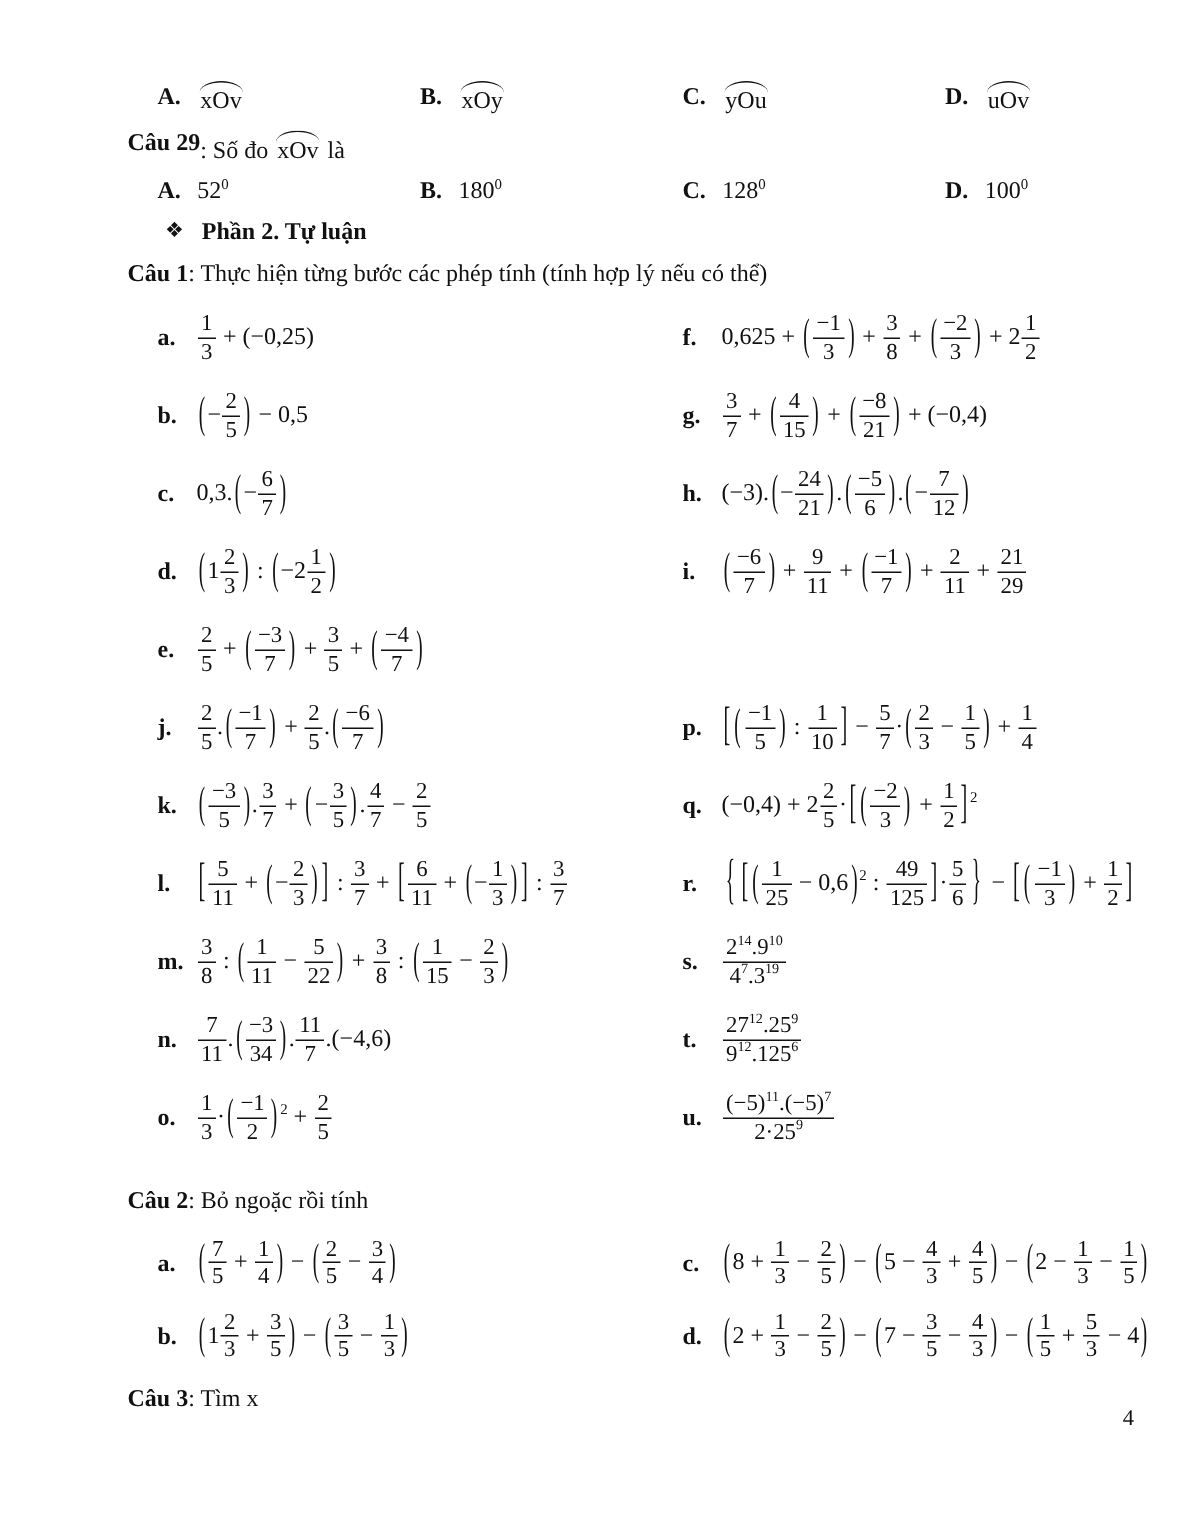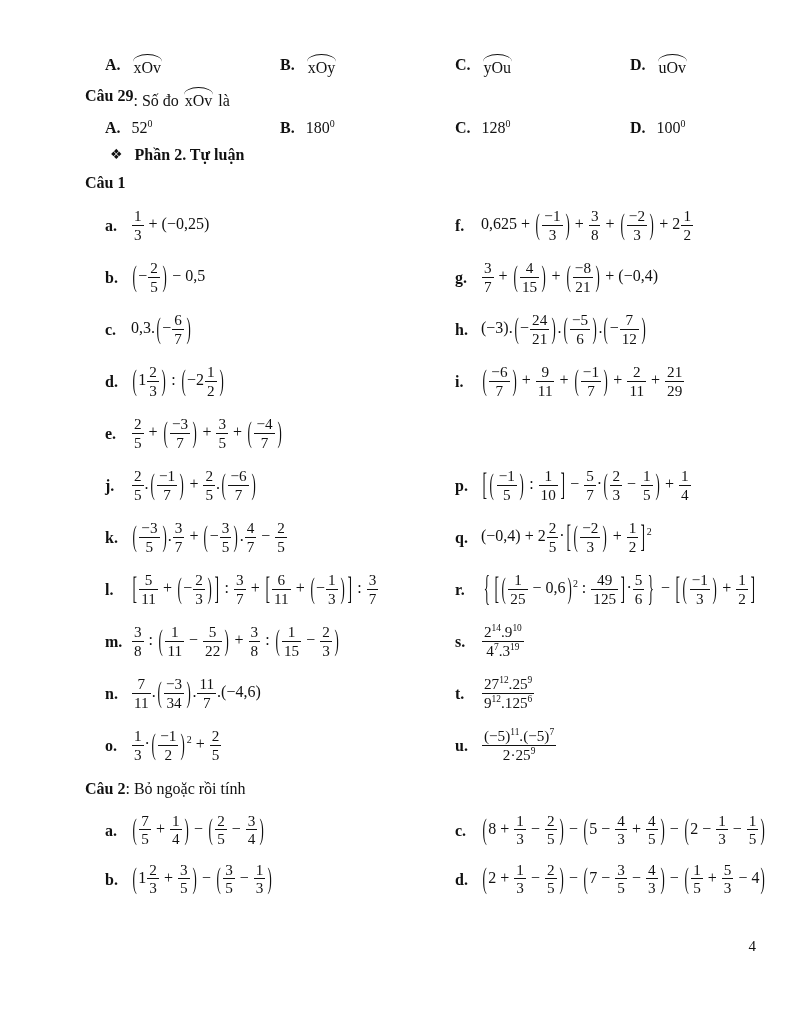--- a/index.html
+++ b/index.html
@@ -86,20 +86,21 @@
       </div>
     </div>
 
   <div class="part2">
     <span class="bullet">❖</span>
     <span class="b">Phần 2. Tự luận</span>
   </div>
 
   <div class="heading">
     <span class="b">Câu 1</span>
+      <span>: Thực hiện từng bước các phép tính (tính hợp lý nếu có thể)</span>
   </div>
 
   <div class="two-col">
       <div class="item">
         <span class="item-key">a.</span>
         <span class="item-math"><span class="frac"><span class="num">1</span><span class="den">3</span></span> + (−0,25)</span>
       </div>
       <div class="item">
         <span class="item-key">f.</span>
         <span class="item-math">0,625 + <span class="tall tp">(</span><span class="frac"><span class="num">−1</span><span class="den">3</span></span><span class="tall tp">)</span> + <span class="frac"><span class="num">3</span><span class="den">8</span></span> + <span class="tall tp">(</span><span class="frac"><span class="num">−2</span><span class="den">3</span></span><span class="tall tp">)</span> + 2<span class="frac"><span class="num">1</span><span class="den">2</span></span></span>
@@ -176,21 +177,21 @@
       <div class="item">
         <span class="item-key">o.</span>
         <span class="item-math"><span class="frac"><span class="num">1</span><span class="den">3</span></span>·<span class="tall tp">(</span><span class="frac"><span class="num">−1</span><span class="den">2</span></span><span class="tall tp">)</span><sup>2</sup> + <span class="frac"><span class="num">2</span><span class="den">5</span></span></span>
       </div>
       <div class="item">
         <span class="item-key">u.</span>
         <span class="item-math"><span class="frac"><span class="num">(−5)<sup>11</sup>.(−5)<sup>7</sup></span><span class="den">2·25<sup>9</sup></span></span></span>
       </div>
     </div>
 
-  <div class="heading" style="margin-top:8px;">
+  <div class="heading" style="margin-top:20px;">
     <span class="b">Câu 2</span>
       <span>: Bỏ ngoặc rồi tính</span>
   </div>
 
   <div class="two-col grid2">
       <div class="item">
         <span class="item-key">a.</span>
         <span class="item-math"><span class="tall tp">(</span><span class="frac"><span class="num">7</span><span class="den">5</span></span> + <span class="frac"><span class="num">1</span><span class="den">4</span></span><span class="tall tp">)</span> − <span class="tall tp">(</span><span class="frac"><span class="num">2</span><span class="den">5</span></span> − <span class="frac"><span class="num">3</span><span class="den">4</span></span><span class="tall tp">)</span></span>
       </div>
       <div class="item">
@@ -200,16 +201,20 @@
       <div class="item">
         <span class="item-key">b.</span>
         <span class="item-math"><span class="tall tp">(</span>1<span class="frac"><span class="num">2</span><span class="den">3</span></span> + <span class="frac"><span class="num">3</span><span class="den">5</span></span><span class="tall tp">)</span> − <span class="tall tp">(</span><span class="frac"><span class="num">3</span><span class="den">5</span></span> − <span class="frac"><span class="num">1</span><span class="den">3</span></span><span class="tall tp">)</span></span>
       </div>
       <div class="item">
         <span class="item-key">d.</span>
         <span class="item-math"><span class="tall tp">(</span>2 + <span class="frac"><span class="num">1</span><span class="den">3</span></span> − <span class="frac"><span class="num">2</span><span class="den">5</span></span><span class="tall tp">)</span> − <span class="tall tp">(</span>7 − <span class="frac"><span class="num">3</span><span class="den">5</span></span> − <span class="frac"><span class="num">4</span><span class="den">3</span></span><span class="tall tp">)</span> − <span class="tall tp">(</span><span class="frac"><span class="num">1</span><span class="den">5</span></span> + <span class="frac"><span class="num">5</span><span class="den">3</span></span> − 4<span class="tall tp">)</span></span>
       </div>
     </div>
 
+  <div class="heading" style="margin-top:8px;">
+    <span class="b">Câu 3</span>
+      <span>: Tìm x</span>
+  </div>
 
   <div class="page-number">4</div>
 
 </div>
 
 </body></html>

